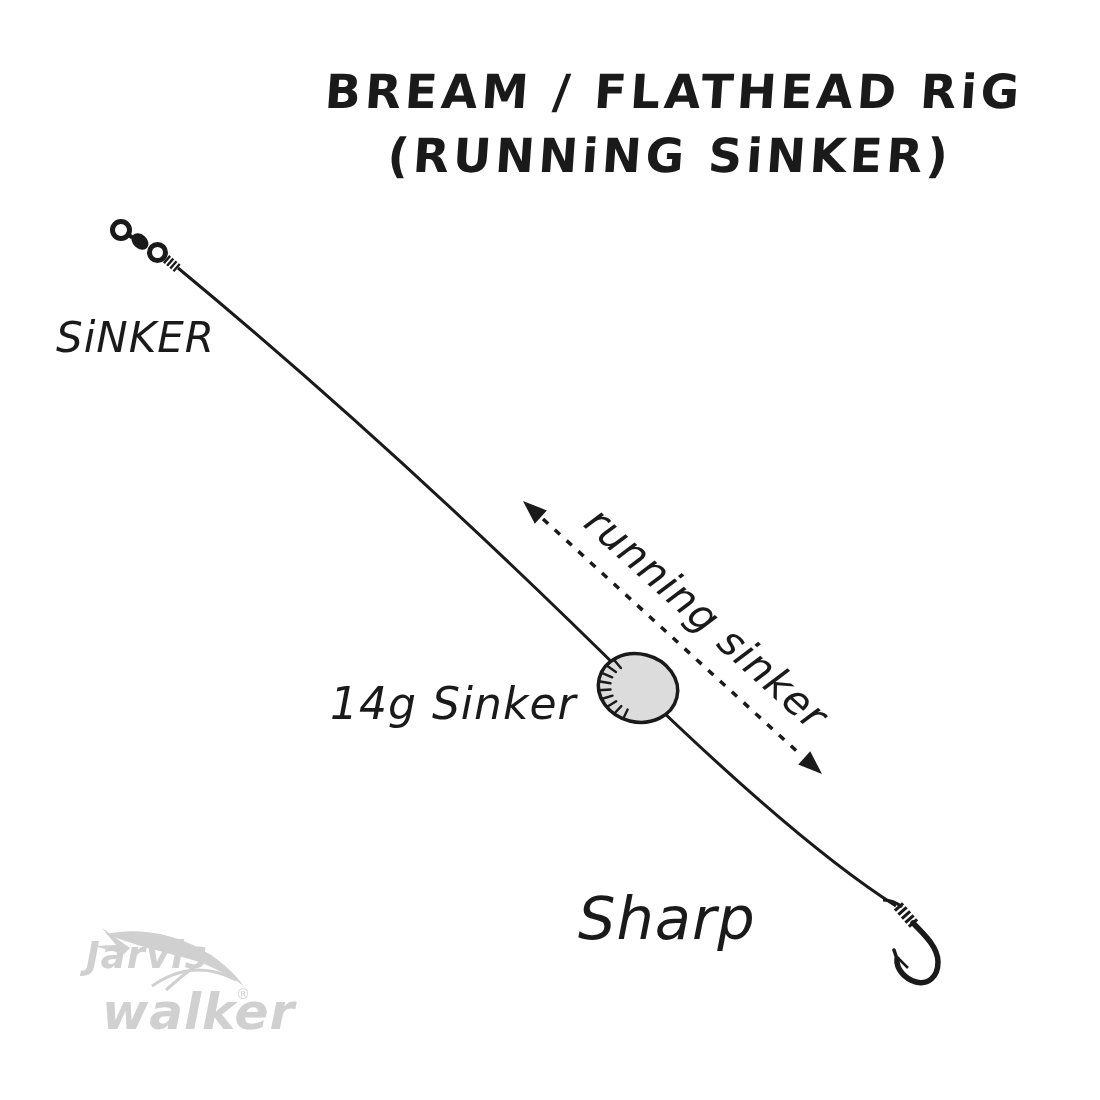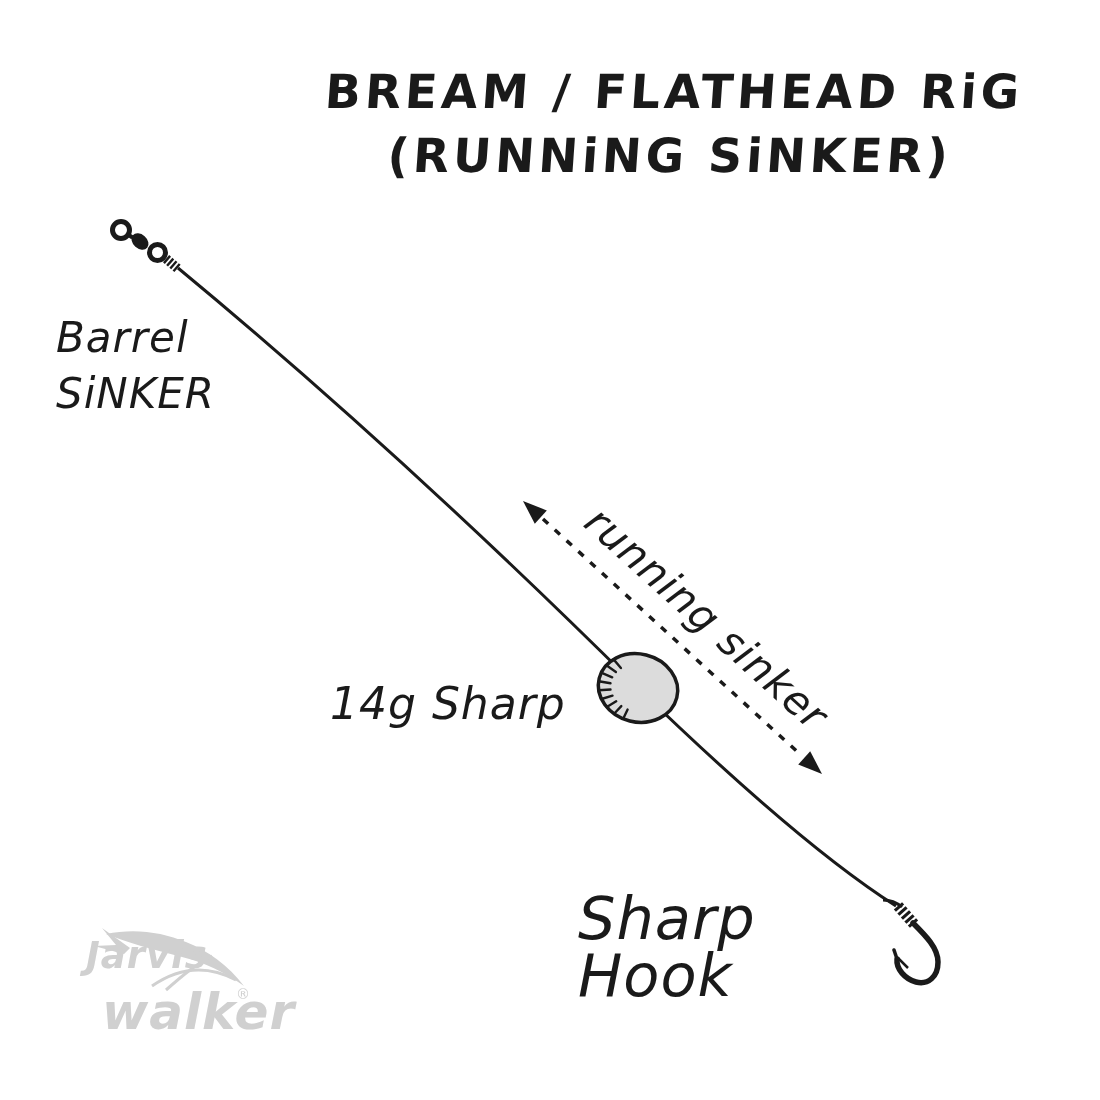--- a/index.html
+++ b/index.html
@@ -109,30 +109,28 @@
       <line class="ink-stroke" stroke-width="2.5" x1="898" y1="958" x2="908" y2="968"></line>
     </g>
   </svg>
 
   <div class="title">
     <div>BREAM / FLATHEAD RiG</div>
     <div>(RUNNiNG SiNKER)</div>
   </div>
 
   <div class="hand lbl-swivel">
-    <div>Barrel</div>
     <div>SiNKER</div>
   </div>
 
-  <div class="hand lbl-sinker">14g Sharp</div>
+  <div class="hand lbl-sinker">14g Sinker</div>
 
   <div class="hand lbl-running">running sinker</div>
 
   <div class="hand lbl-hook">
     <div>Sharp</div>
-    <div>Hook</div>
   </div>
 
   <div class="wm-text wm-top">Jarvis</div>
   <div class="wm-text wm-bottom">walker</div>
   <div class="wm-text wm-reg">®</div>
 
 </div>
 
 </body></html>

